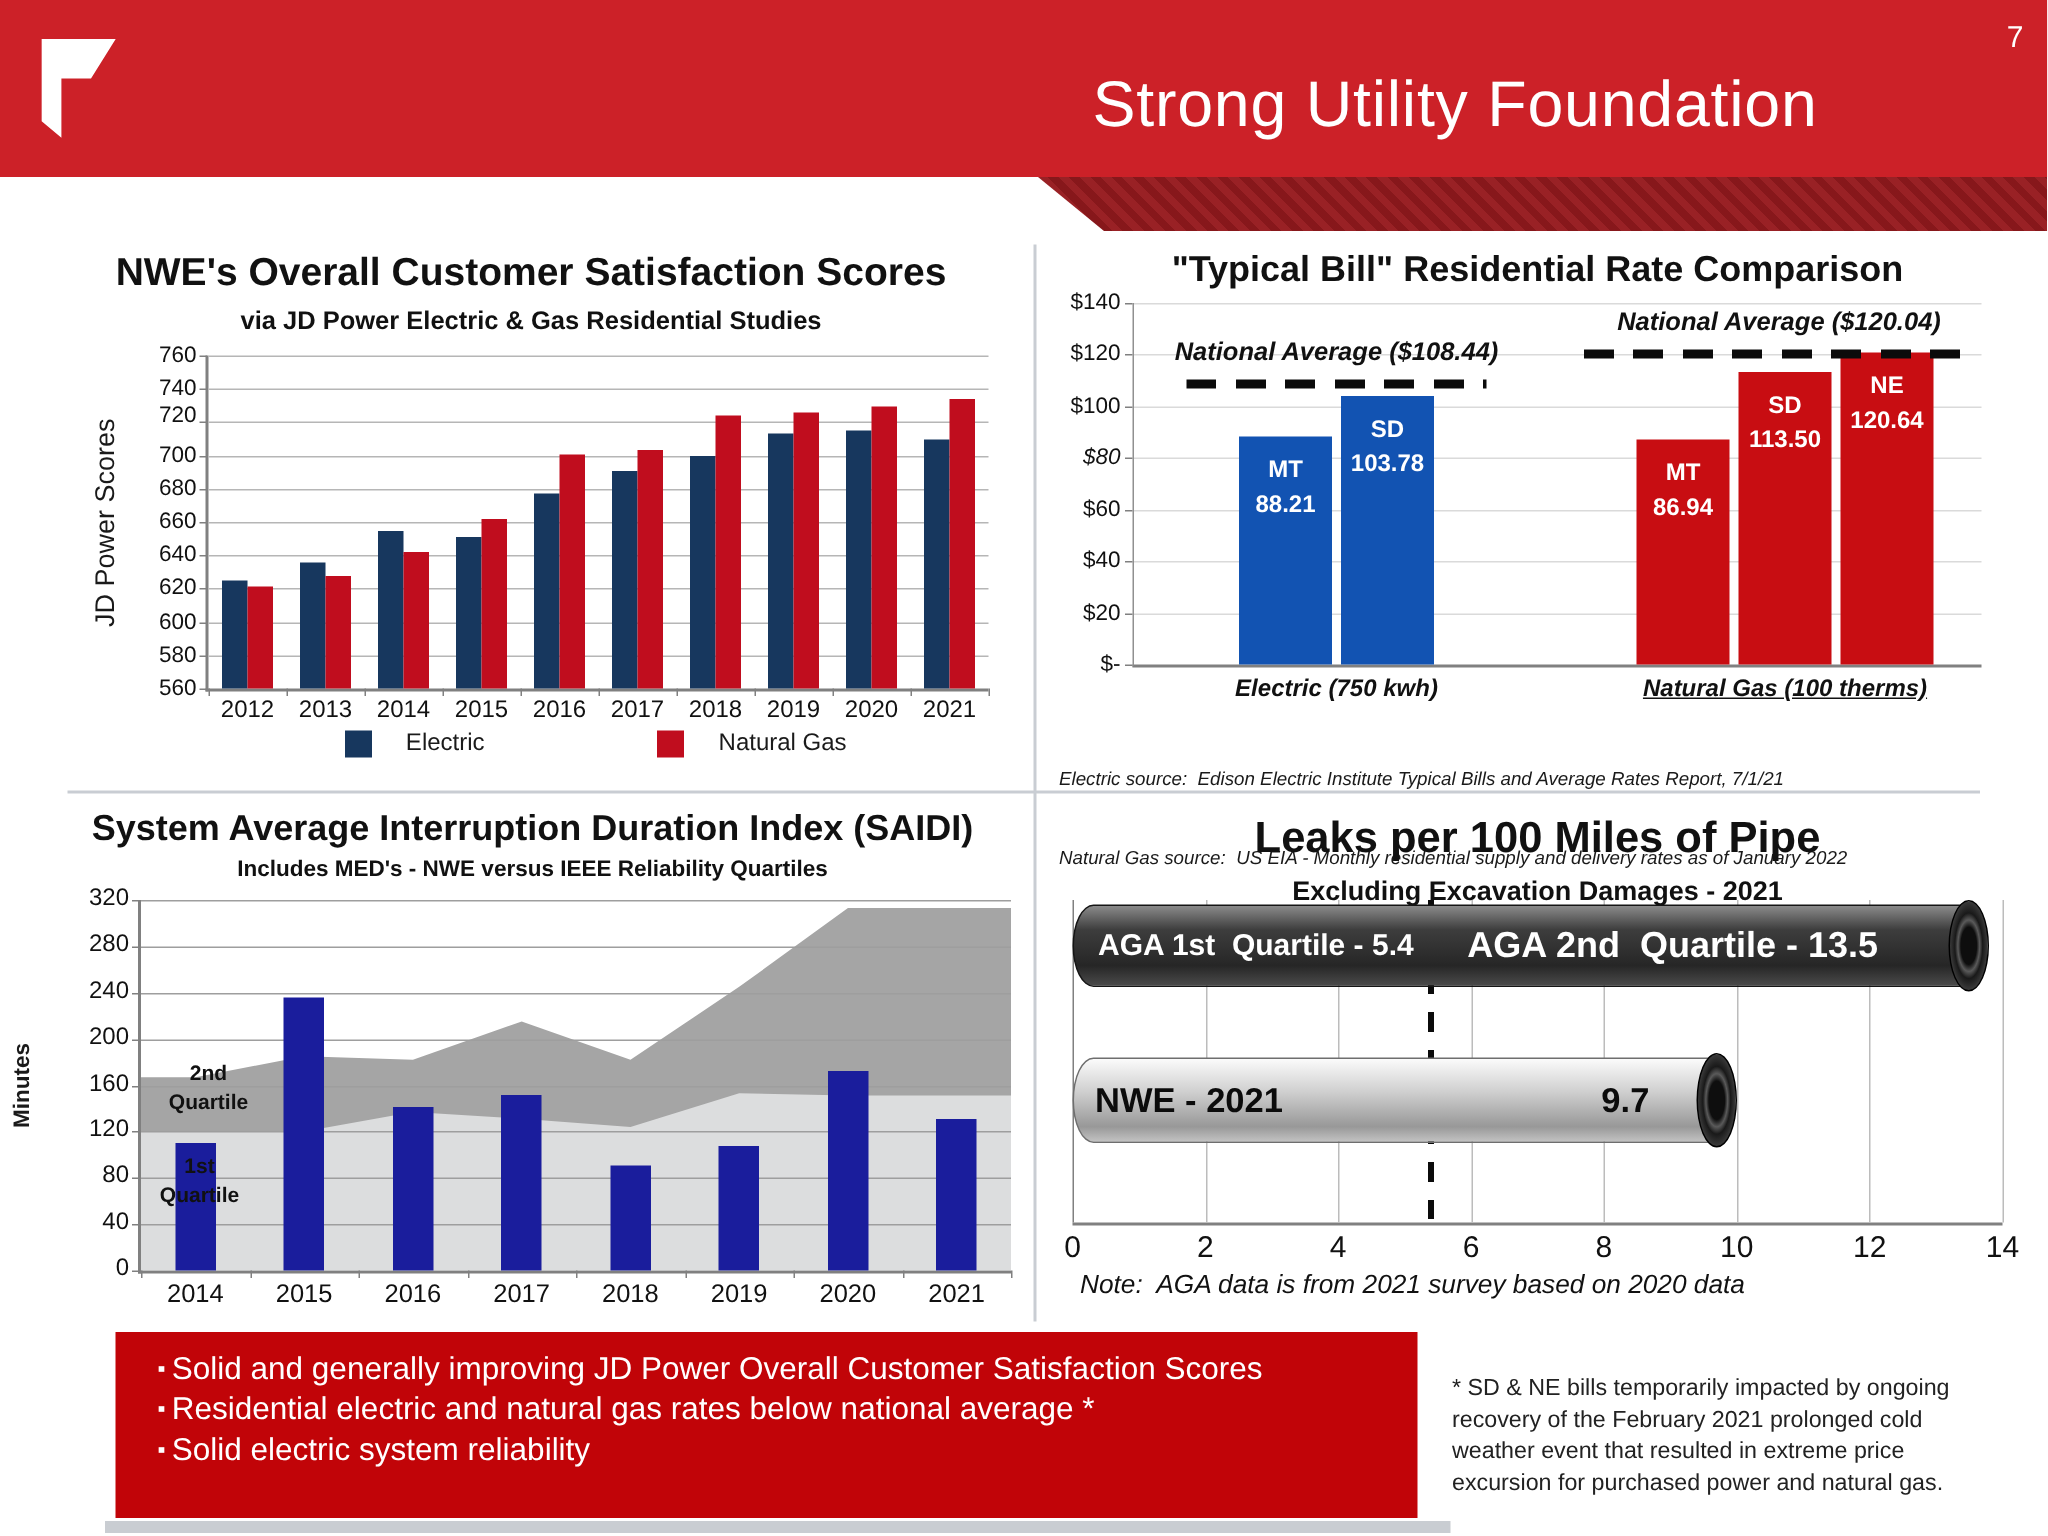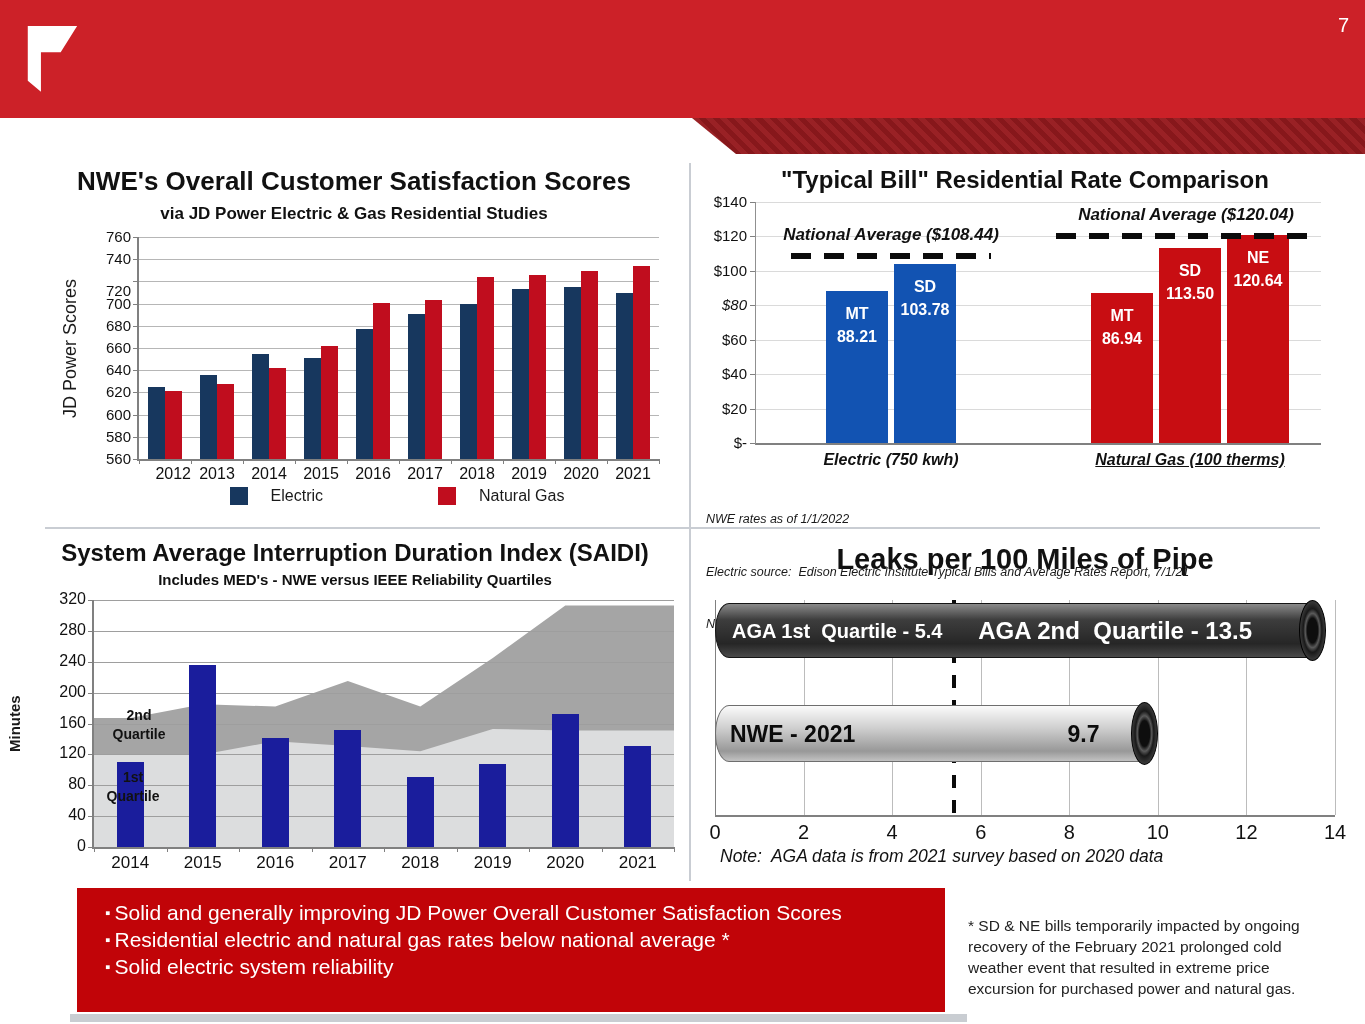--- a/index.html
+++ b/index.html
@@ -78,20 +78,21 @@
 </style>
 </head>
 <body>
 
 <div class="slide">
 
   <div class="banner">
     <svg class="logo" width="52" height="68" viewBox="0 0 46 62">
       <polygon points="0,0 45,0 30,24 12,24 12,60 0,50" fill="#ffffff"></polygon>
     </svg>
+    <div class="banner-title">Strong Utility Foundation</div>
     <div class="page-num">7</div>
   </div>
   <div class="ribbon"></div>
 
   <div class="div-h"></div>
   <div class="div-v"></div>
 
   <div class="c-title" style="left:45px;top:166px;width:618px;font-size:26px;">NWE's Overall Customer Satisfaction Scores</div>
   <div class="c-sub" style="left:45px;top:204px;width:618px;font-size:17px;">via JD Power Electric &amp; Gas Residential Studies</div>
   <div class="vlabel" style="left:60px;top:237px;height:222px;font-size:18px;font-weight:400;">JD Power Scores</div>
@@ -113,31 +114,31 @@
       <div class="gl" style="top: 111px;"></div>
       <div class="ytick" style="top: 102px;">660</div>
       <div class="tickmark" style="left: -6px; top: 111px; width: 5px; height: 1px;"></div>
       <div class="gl" style="top: 88.8px;"></div>
       <div class="ytick" style="top: 79.8px;">680</div>
       <div class="tickmark" style="left: -6px; top: 88.8px; width: 5px; height: 1px;"></div>
       <div class="gl" style="top: 66.6px;"></div>
       <div class="ytick" style="top: 57.6px;">700</div>
       <div class="tickmark" style="left: -6px; top: 66.6px; width: 5px; height: 1px;"></div>
       <div class="gl" style="top: 44.4px;"></div>
-      <div class="ytick" style="top: 45px;">720</div>
+      <div class="ytick" style="top: 31px;">720</div>
       <div class="tickmark" style="left: -6px; top: 44.4px; width: 5px; height: 1px;"></div>
       <div class="gl" style="top: 22.2px;"></div>
       <div class="ytick" style="top: 13.2px;">740</div>
       <div class="tickmark" style="left: -6px; top: 22.2px; width: 5px; height: 1px;"></div>
       <div class="gl" style="top: 0px;"></div>
       <div class="ytick" style="top: -9px;">760</div>
       <div class="tickmark" style="left: -6px; top: 0px; width: 5px; height: 1px;"></div>
       <div class="bar" style="left: 9px; width: 17px; height: 72.15px; background: rgb(23, 55, 94);"></div>
       <div class="bar" style="left: 26px; width: 17px; height: 67.71px; background: rgb(192, 13, 30);"></div>
-      <div class="xtick" style="left: 0px; width: 52px; text-align: right;">2012</div>
+      <div class="xtick" style="left: 0px; width: 52px;">2012</div>
       <div class="tickmark" style="left: 0px; top: 222px; width: 1px; height: 5px;"></div>
       <div class="bar" style="left: 61px; width: 17px; height: 84.36px; background: rgb(23, 55, 94);"></div>
       <div class="bar" style="left: 78px; width: 17px; height: 75.48px; background: rgb(192, 13, 30);"></div>
       <div class="xtick" style="left: 52px; width: 52px;">2013</div>
       <div class="tickmark" style="left: 52px; top: 222px; width: 1px; height: 5px;"></div>
       <div class="bar" style="left: 113px; width: 17px; height: 105.45px; background: rgb(23, 55, 94);"></div>
       <div class="bar" style="left: 130px; width: 17px; height: 91.02px; background: rgb(192, 13, 30);"></div>
       <div class="xtick" style="left: 104px; width: 52px;">2014</div>
       <div class="tickmark" style="left: 104px; top: 222px; width: 1px; height: 5px;"></div>
       <div class="bar" style="left: 165px; width: 17px; height: 101.01px; background: rgb(23, 55, 94);"></div>
@@ -227,21 +228,20 @@
       </div>
       <div class="bill-bar" style="left: 471px; width: 62px; height: 207.673px; background: rgb(200, 13, 18);">
         <div>NE</div>
         <div>120.64</div>
       </div>
       <div class="natavg-line" style="left: 300px; width: 260px; top: 31.3597px;"></div>
       <div class="natavg-label" style="left: 280px; top: 3.35971px;">National Average ($120.04)</div>
       <div class="group-label" style="left: 314px; width: 240px; top: 249px; text-decoration: underline;">Natural Gas (100 therms)</div>
     </div>
   <div class="bill-notes">
-    <div>NWE rates as of 1/1/2022</div>
     <div>Electric source:  Edison Electric Institute Typical Bills and Average Rates Report, 7/1/21</div>
     <div>Natural Gas source:  US EIA - Monthly residential supply and delivery rates as of January 2022</div>
   </div>
 
   <div class="c-title" style="left:40px;top:539px;width:630px;font-size:24px;">System Average Interruption Duration Index (SAIDI)</div>
   <div class="c-sub" style="left:40px;top:571px;width:630px;font-size:15px;">Includes MED's - NWE versus IEEE Reliability Quartiles</div>
   <div class="vlabel" style="left:6px;top:600px;height:247px;font-size:15px;">Minutes</div>
   <div class="plot" id="saidi-plot">
       <svg width="580" height="247">
         <polygon points="0,247 0.0,118.1 36.3,118.1 108.8,104.2 181.3,106.5 253.8,81.0 326.3,106.5 398.8,57.9 471.3,5.4 543.8,5.4 580.0,5.4 580,247" fill="#A5A5A5"></polygon>
@@ -298,20 +298,21 @@
       <div class="xtick" style="left: 507.5px; width: 72.5px;">2021</div>
       <div class="tickmark" style="left: 507.5px; top: 247px; width: 1px; height: 5px;"></div>
       <div class="tickmark" style="left: 580px; top: 247px; width: 1px; height: 5px;"></div>
       <div class="q-label" style="left: 6px; top: 106px; width: 78px; white-space: pre;">2nd
 Quartile</div>
       <div class="q-label" style="left: 0px; top: 168px; width: 78px; white-space: pre;">1st
 Quartile</div>
     </div>
 
   <div class="c-title" style="left:715px;top:543px;width:620px;font-size:29px;">Leaks per 100 Miles of Pipe</div>
+  <div class="c-sub" style="left:715px;top:584px;width:620px;font-size:18px;">Excluding Excavation Damages - 2021</div>
   <div class="plot" id="leaks-plot">
       <div class="glv" style="left: 0px; height: 215px; background: rgb(128, 128, 128);"></div>
       <div class="xtick" style="left: -20px; width: 40px;">0</div>
       <div class="glv" style="left: 88.5714px; height: 215px; background: rgb(188, 188, 188);"></div>
       <div class="xtick" style="left: 68.5714px; width: 40px;">2</div>
       <div class="glv" style="left: 177.143px; height: 215px; background: rgb(188, 188, 188);"></div>
       <div class="xtick" style="left: 157.143px; width: 40px;">4</div>
       <div class="glv" style="left: 265.714px; height: 215px; background: rgb(188, 188, 188);"></div>
       <div class="xtick" style="left: 245.714px; width: 40px;">6</div>
       <div class="glv" style="left: 354.286px; height: 215px; background: rgb(188, 188, 188);"></div>

